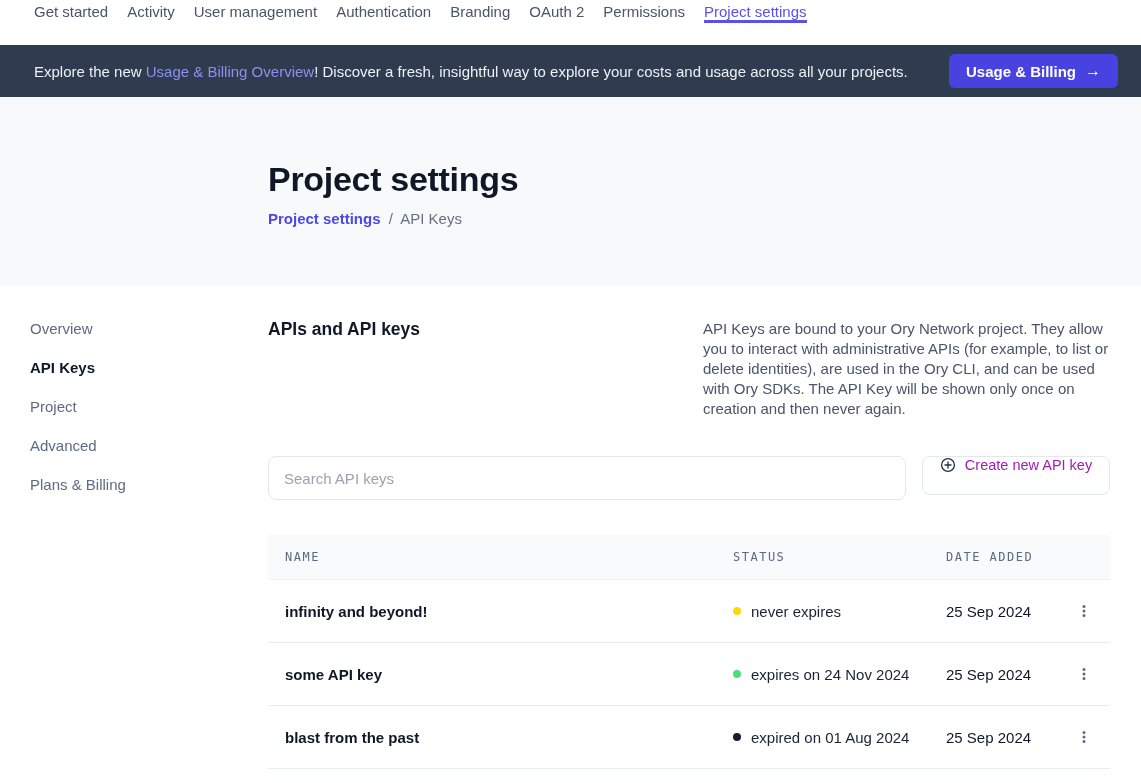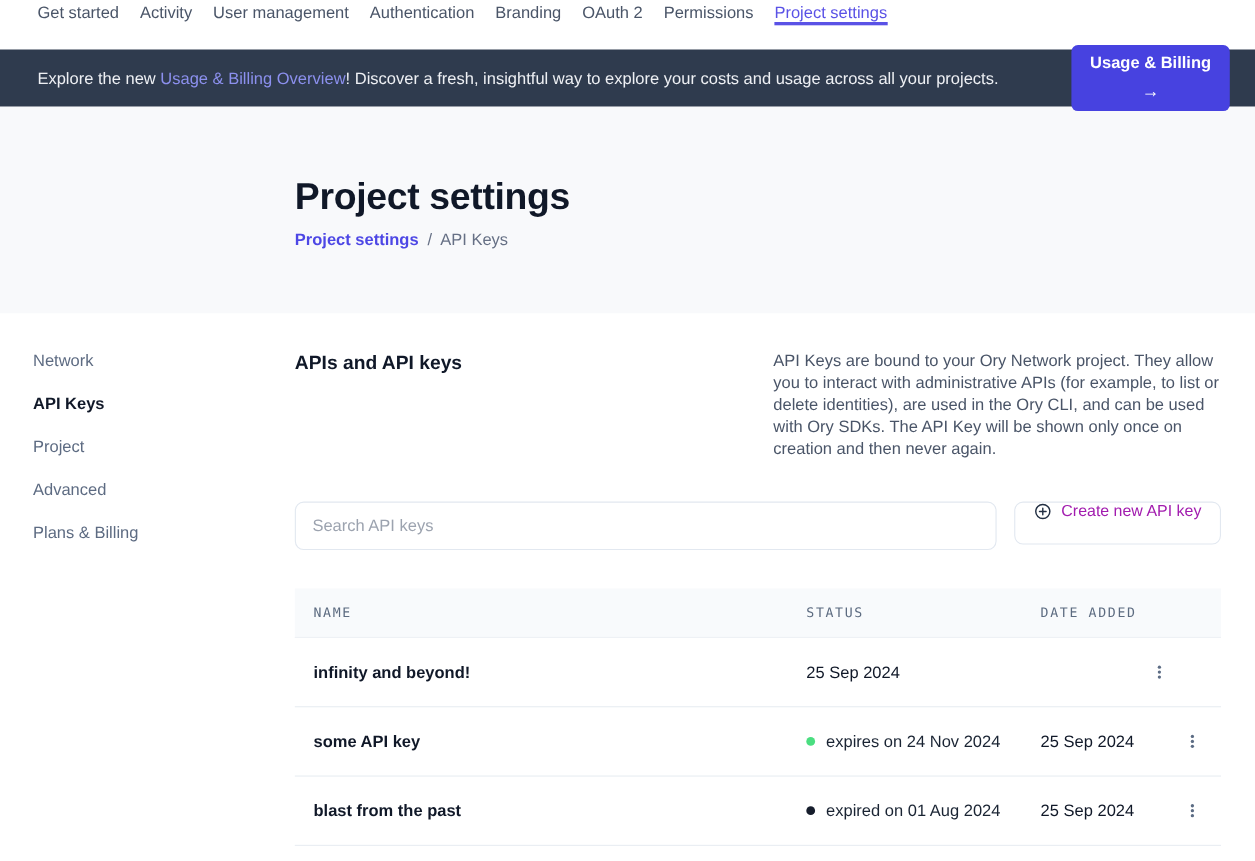--- a/index.html
+++ b/index.html
@@ -14,21 +14,21 @@
   .topnav .tab.active { color: #5a52e6; border-bottom-color: #5a52e6; }
 
   
   .banner { height: 52px; background: #2f3b4e; display: flex; align-items: center;
     padding: 0 23px 0 34px; }
   .banner-text { font-size: 15px; color: #eef0f4; }
   .banner-link { color: #8c90ee; cursor: pointer; }
   .banner-btn { margin-left: auto; background: #4742e0; color: #ffffff; border: none;
     border-radius: 6px; font-size: 15px; font-weight: 700; padding: 8px 17px;
     display: flex; align-items: center; gap: 9px; cursor: pointer;
-    font-family: "Liberation Sans", sans-serif; flex-direction: column; }
+    font-family: "Liberation Sans", sans-serif; }
   .banner-btn .arrow { font-size: 16px; font-weight: 400; }
 
   
   .page-header { height: 188px; background: #f8f9fb; padding: 63px 0 0 268px; }
   .page-title { font-size: 34px; font-weight: 800; color: #101828; letter-spacing: -0.3px; }
   .breadcrumb { margin-top: 11px; font-size: 15px; }
   .breadcrumb .crumb-link { color: #4d47e5; font-weight: 700; cursor: pointer; }
   .breadcrumb .crumb-sep { color: #667085; margin: 0 4px; }
   .breadcrumb .crumb-current { color: #667085; }
 
@@ -99,21 +99,21 @@
   <div class="breadcrumb">
     <span class="crumb-link">Project settings</span>
     <span class="crumb-sep">/</span>
     <span class="crumb-current">API Keys</span>
   </div>
 </header>
 
 <div class="content">
 
   <aside class="sidebar">
-    <div class="side-item">Network</div>
+    <div class="side-item">Overview</div>
     <div class="side-item active">API Keys</div>
     <div class="side-item">Project</div>
     <div class="side-item">Advanced</div>
     <div class="side-item">Plans &amp; Billing</div>
   </aside>
 
   <main class="main">
 
     <div class="section-head">
       <h2 class="section-title">APIs and API keys</h2>
@@ -134,20 +134,24 @@
     <div class="table">
       <div class="t-head">
         <div class="col">NAME</div>
         <div class="col">STATUS</div>
         <div class="col">DATE ADDED</div>
         <div class="col"></div>
       </div>
 
       <div class="t-row">
         <div class="cell-name">infinity and beyond!</div>
+        <div class="cell-status">
+          <span class="status-dot" style="background: rgb(255, 214, 10);"></span>
+          <span>never expires</span>
+        </div>
         <div class="cell-date">25 Sep 2024</div>
         <div class="cell-menu">
           <div class="kebab">
             <svg width="16" height="16" viewBox="0 0 16 16">
                 <g fill="#5c6c84">
               <circle cx="8" cy="3.5" r="1.5"></circle>
                   <circle cx="8" cy="8" r="1.5"></circle>
                   <circle cx="8" cy="12.5" r="1.5"></circle>
                 </g>
               </svg>

